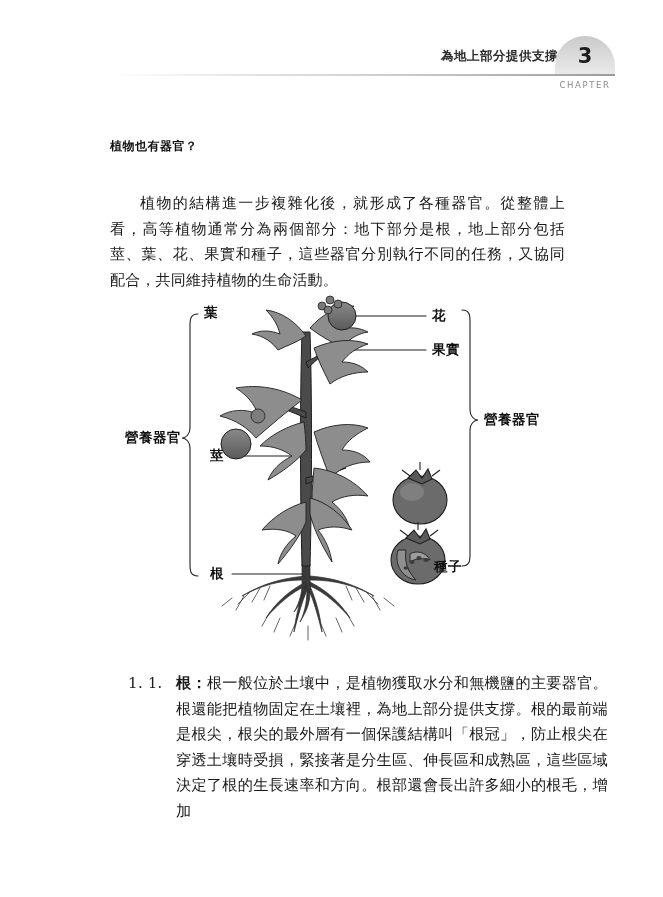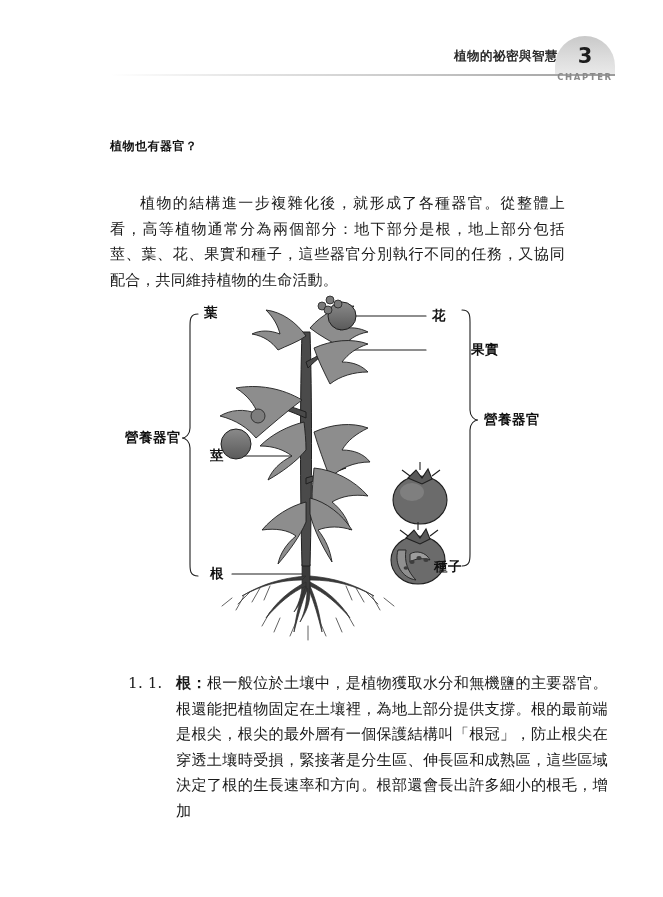--- a/index.html
+++ b/index.html
@@ -59,26 +59,26 @@
     text-align: center;
     font-family: "DejaVu Sans", "Liberation Sans", sans-serif;
     font-size: 21px;
     font-weight: bold;
     color: #1c1c1c;
     line-height: 28px;
   }
   .chapter-word {
     position: absolute;
     left: 548px;
-    top: 72px;
+    top: 80px;
     width: 74px;
     text-align: center;
     font-family: "DejaVu Sans", "Liberation Sans", sans-serif;
     font-size: 8.5px;
-    font-weight: bold;
+    font-weight: normal;
     letter-spacing: 1.6px;
     color: #8a8a8a;
   }
 
   
   .content {
     position: absolute;
     left: 0; top: 0;
     width: 663px;
   }
@@ -150,21 +150,21 @@
     font-size: 14.5px;
   }
   .organ-term {
     font-weight: bold;
   }
 </style>
 </head>
 <body>
 
 <div class="page-header">
-  <div class="header-title">植物的祕密與智慧</div>
+  <div class="header-title">為地上部分提供支撐</div>
   <div class="header-rule"></div>
   <div class="chapter-badge"></div>
   <div class="chapter-number">3</div>
   <div class="chapter-word">CHAPTER</div>
 </div>
 
 <div class="content">
 
   <h1 class="section-title">植物也有器官？</h1>
 
@@ -282,21 +282,21 @@
           <path d="M308 238 L308 230"></path>
           <path d="M298 244 L290 238 M320 244 L328 238"></path>
         </g>
       </g>
     </svg>
 
     <div class="fig-label" style="left:94px;  top:12px;">葉</div>
     <div class="fig-label" style="left:100px; top:155px;">莖</div>
     <div class="fig-label" style="left:100px; top:273px;">根</div>
     <div class="fig-label" style="left:322px; top:15px;">花</div>
-    <div class="fig-label" style="left:322px; top:49px;margin-left:39px;">果實</div>
+    <div class="fig-label" style="left:322px; top:49px;">果實</div>
     <div class="fig-label" style="left:324px; top:266px;">種子</div>
     <div class="fig-label" style="left:5px;   top:137px;margin-left:10px;">營養器官</div>
     <div class="fig-label" style="left:374px; top:119px;">營養器官</div>
   </div>
 
   <ol class="organ-list">
     <li class="organ-item">
       <span class="organ-num">1.</span>
       <span class="organ-term">根：</span><span>根一般位於土壤中，是植物獲取水分和無機鹽的主要器官。根還能把植物固定在土壤裡，為地上部分提供支撐。根的最前端是根尖，根尖的最外層有一個保護結構叫「根冠」，防止根尖在穿透土壤時受損，緊接著是分生區、伸長區和成熟區，這些區域決定了根的生長速率和方向。根部還會長出許多細小的根毛，增加</span>
     </li>

